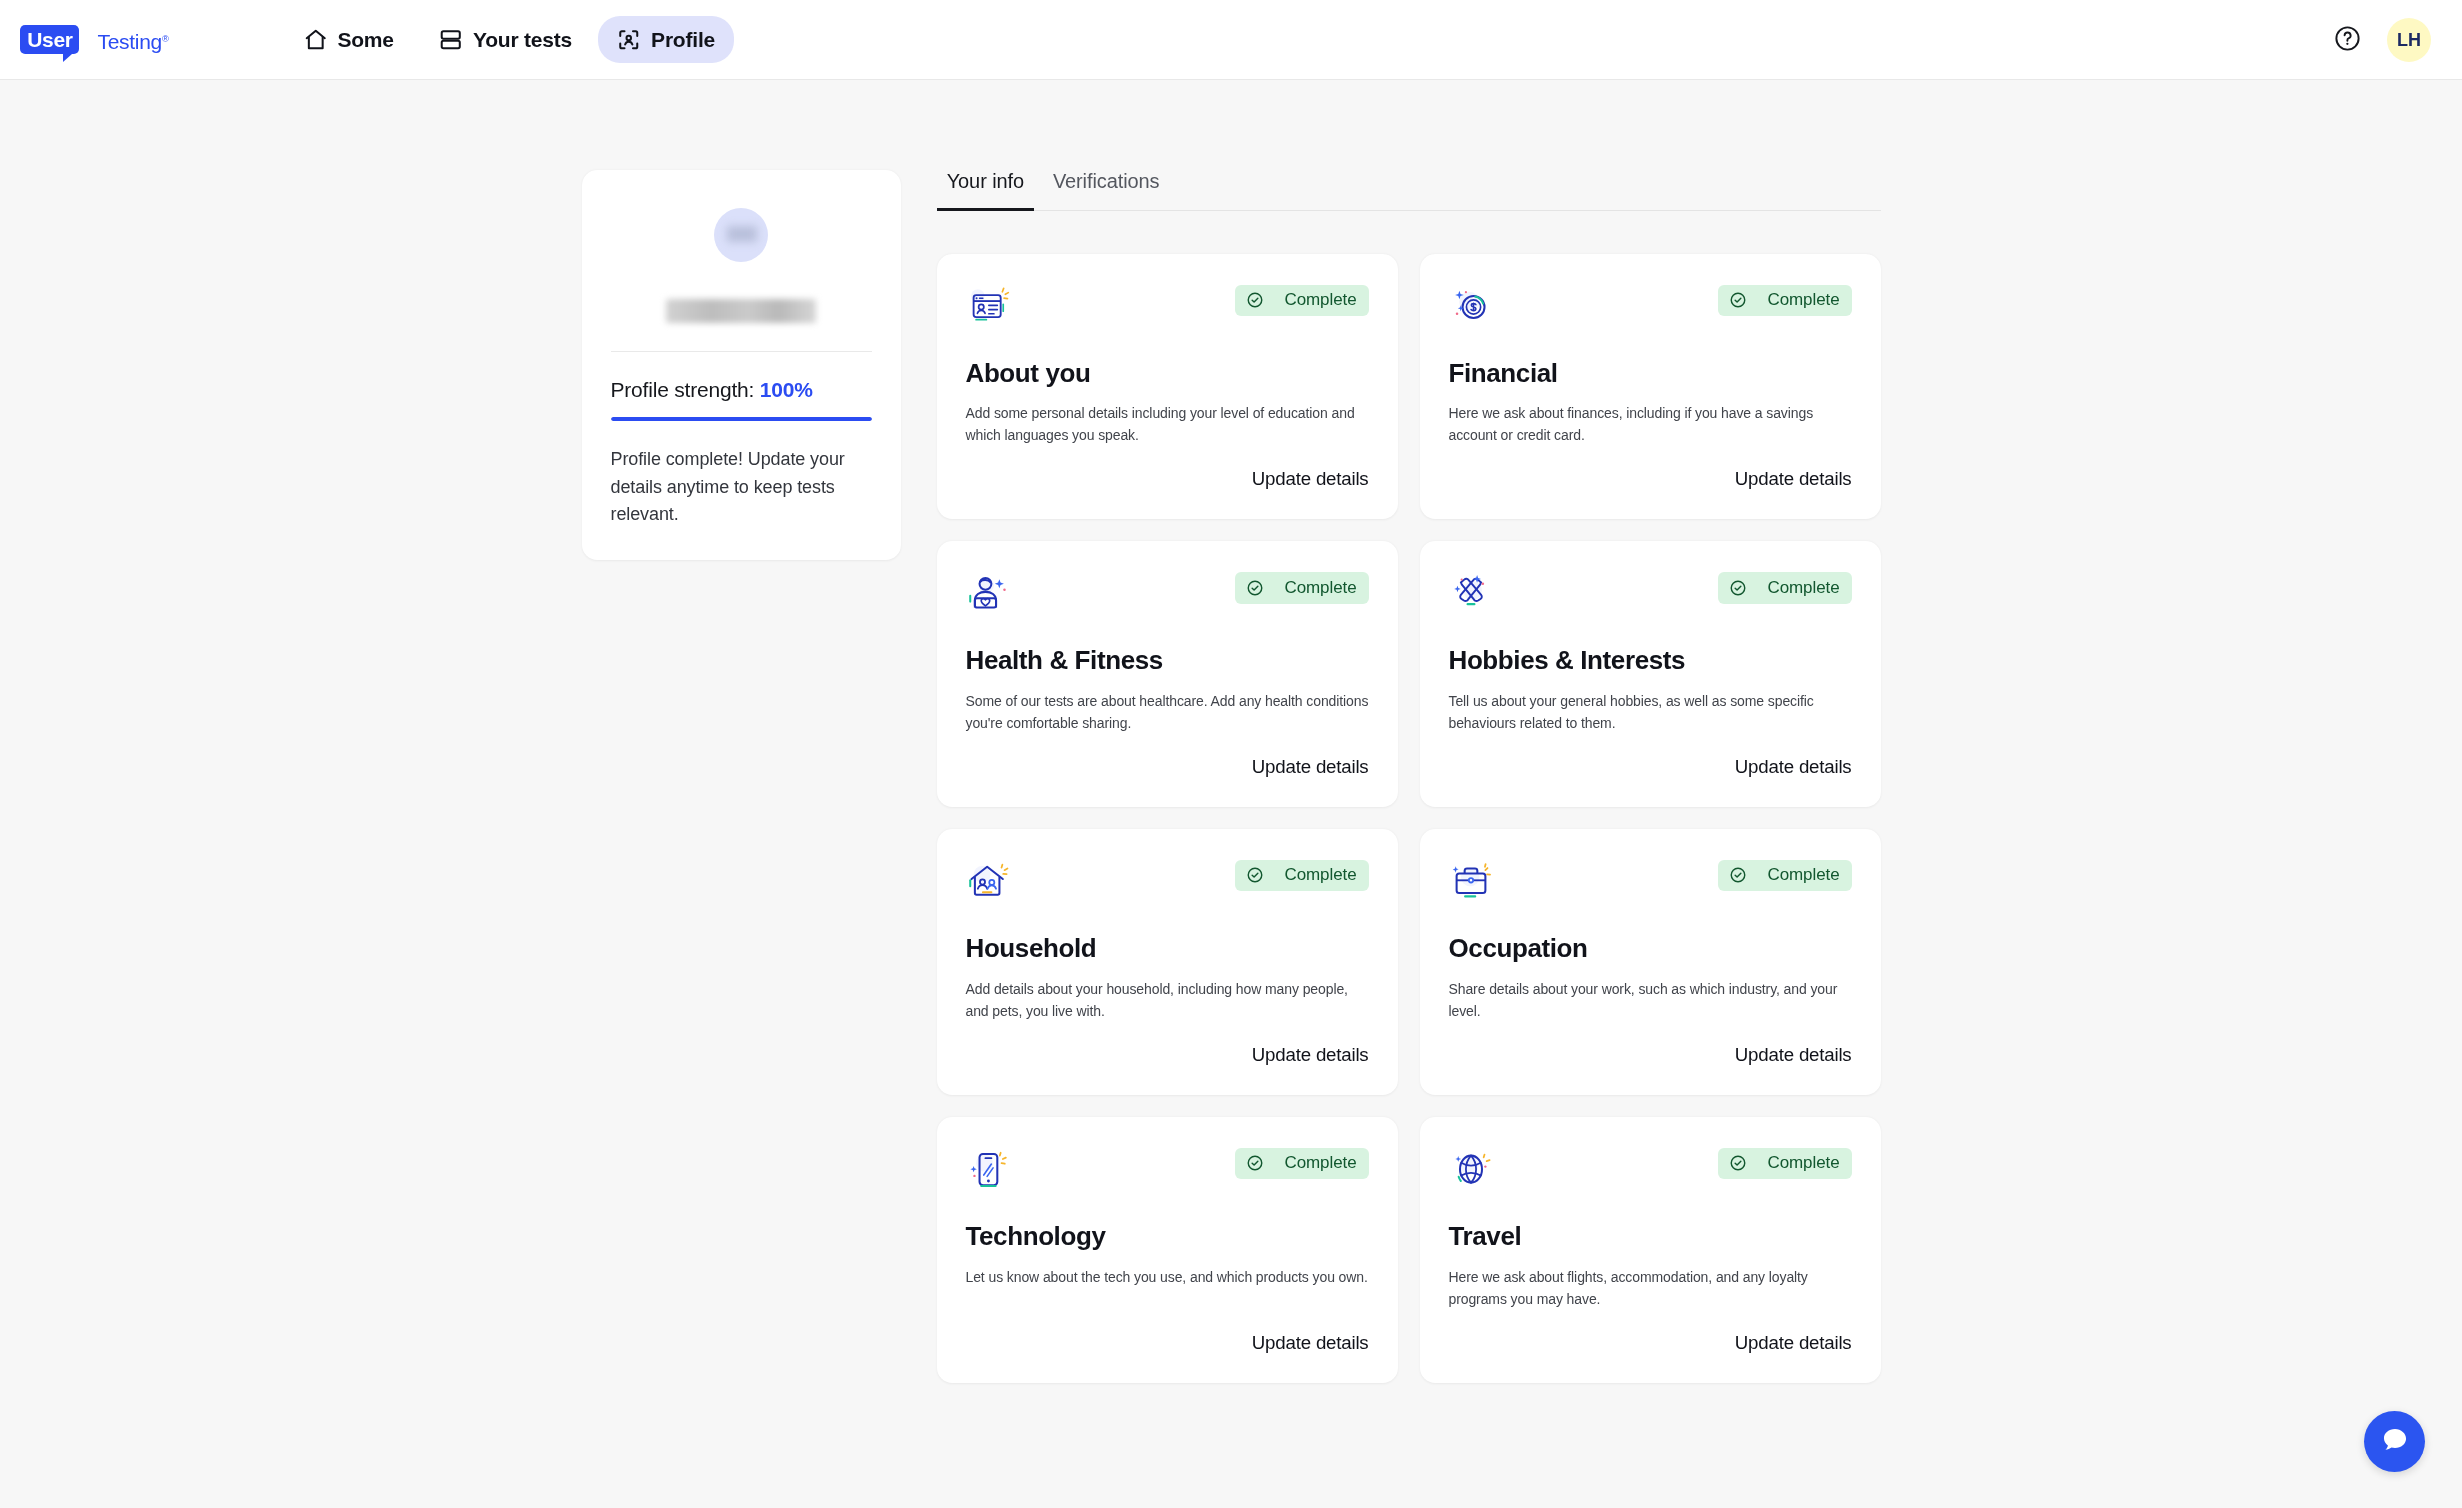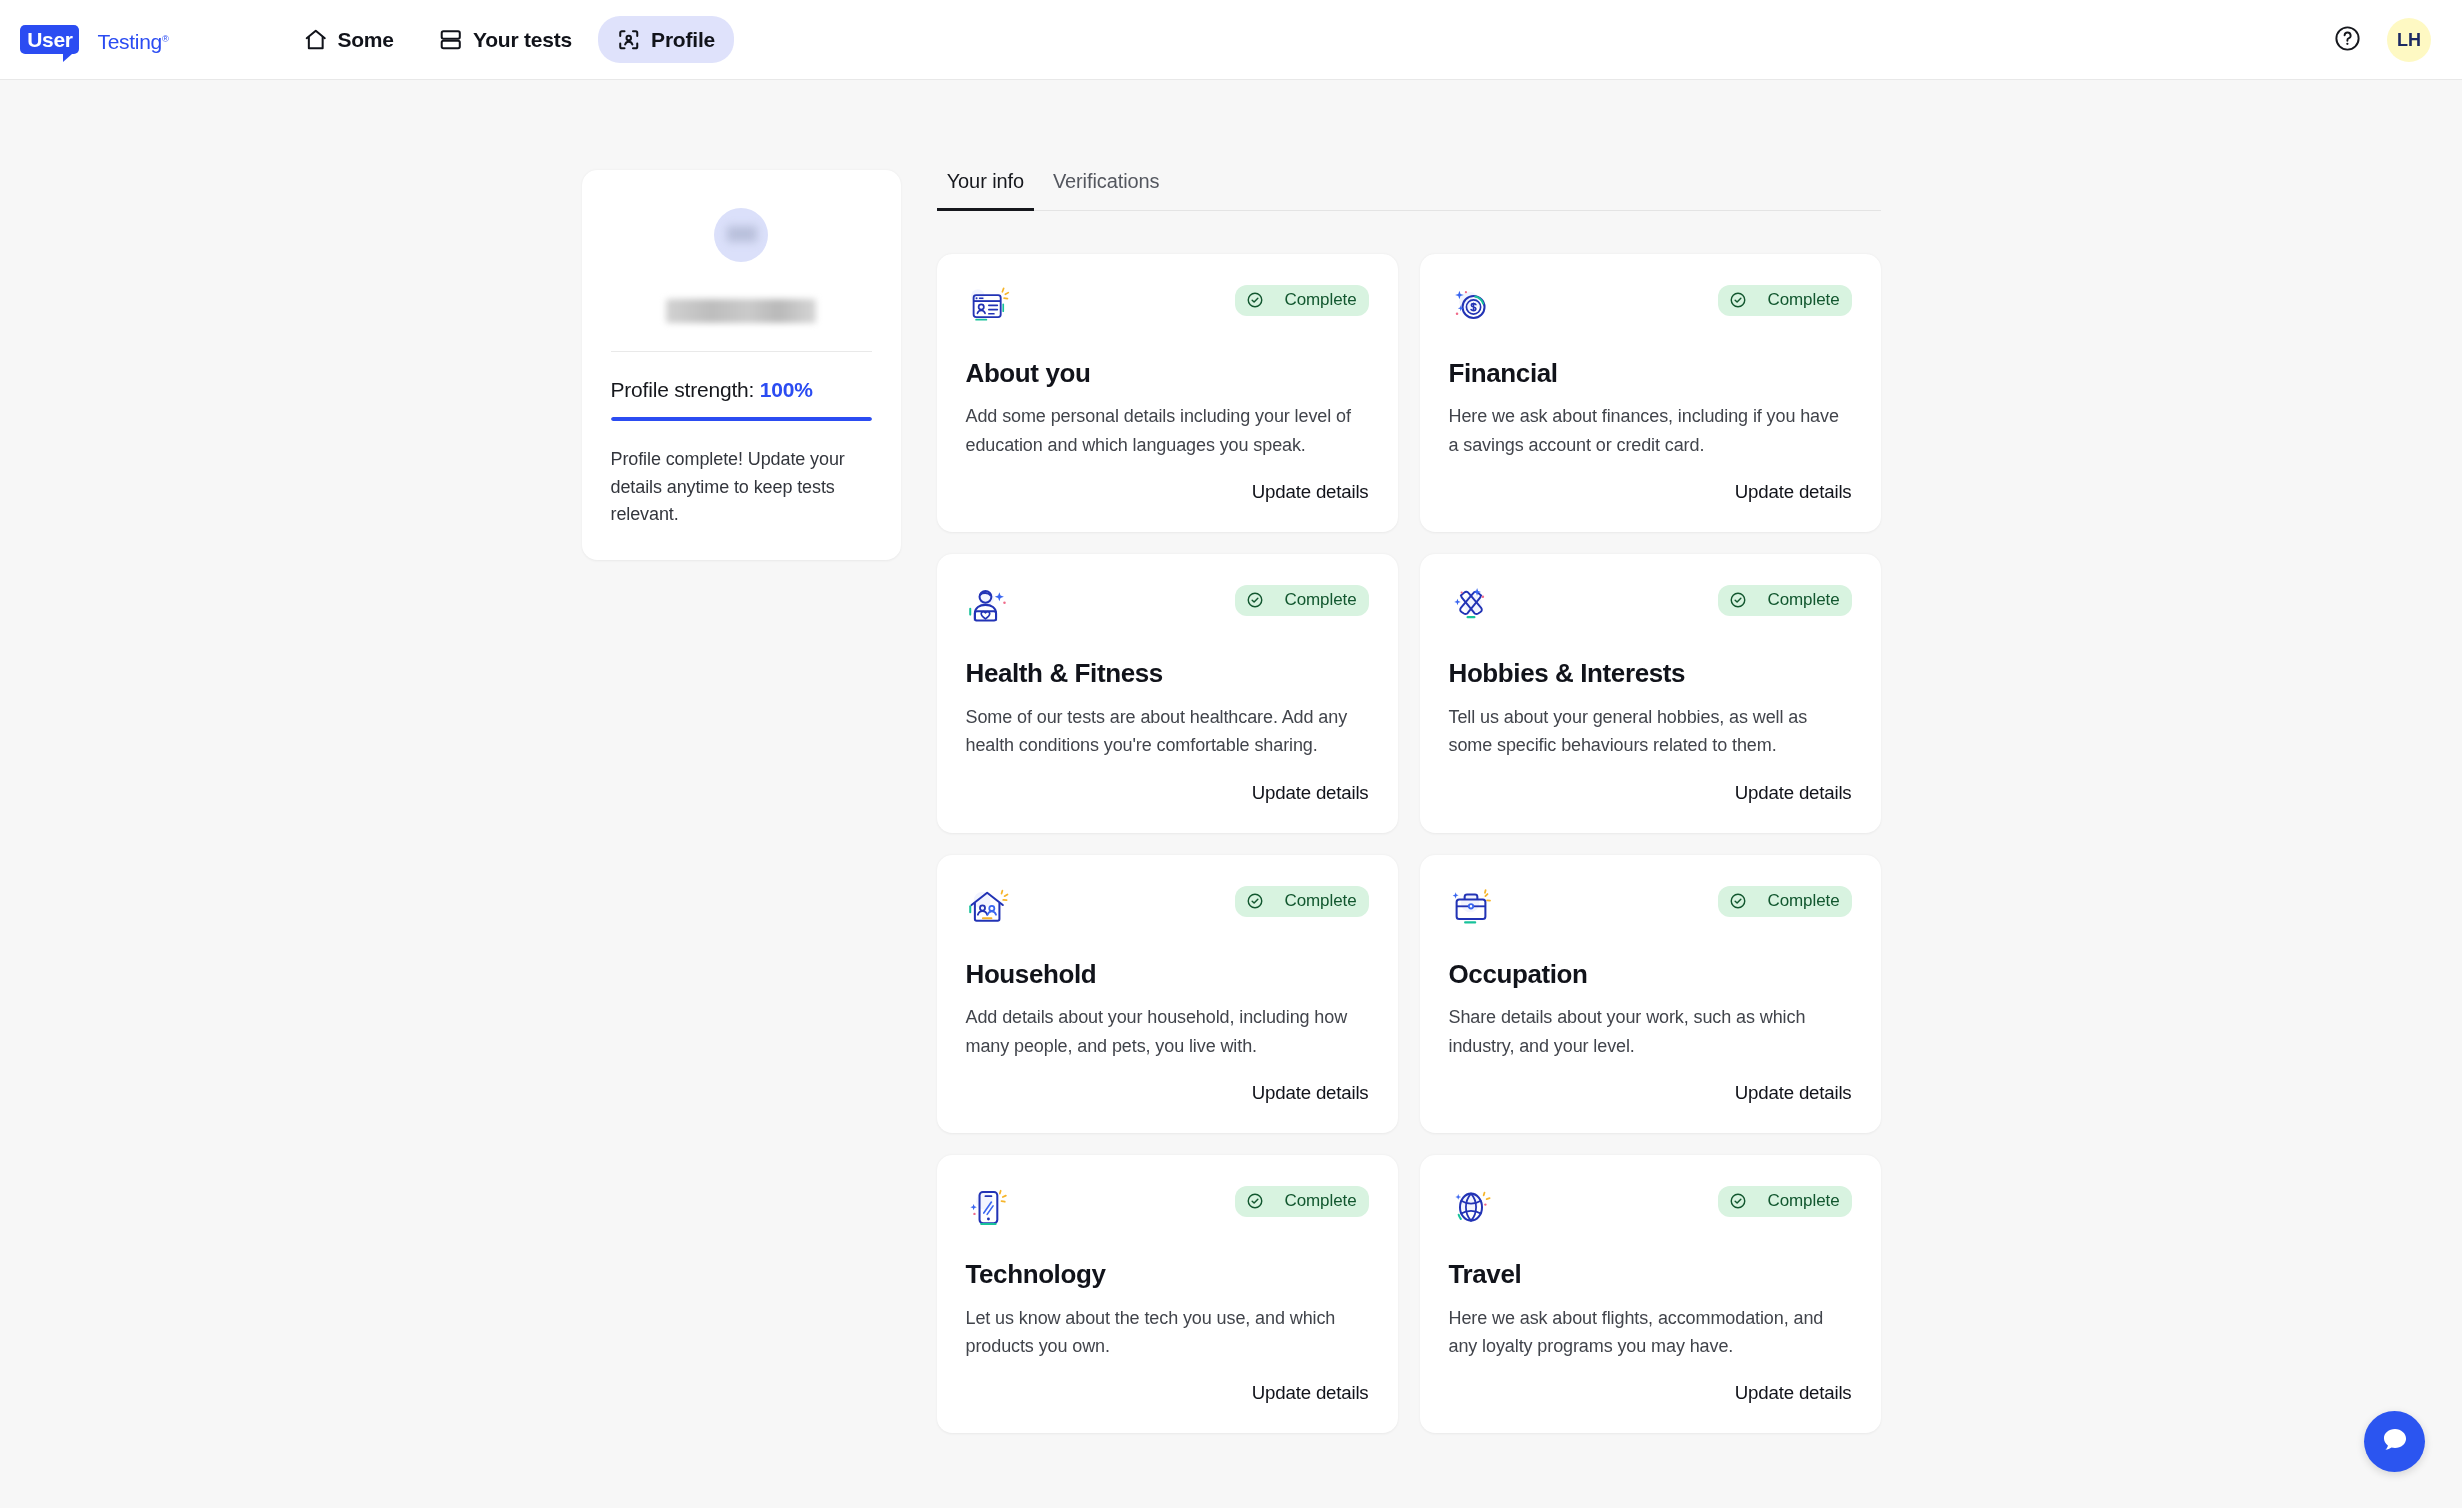--- a/index.html
+++ b/index.html
@@ -178,37 +178,37 @@
     box-shadow: 0 0.9px 2.6px rgba(0,0,0,0.06);
     min-height: 264px;
     display: flex;
     flex-direction: column;
   }
   .card-top { display: flex; justify-content: space-between; align-items: flex-start; }
   .badge {
     display: inline-flex; align-items: center; gap: 21px;
     background: #d8f3e0;
     color: #12572f;
-    border-radius: 12px;
+    border-radius: 6px;
     padding: 5.1px 12px 6px 10.2px;
     font-size: 17px;
     letter-spacing: -0.1px;
     white-space: nowrap;
   }
   .badge svg { display: block; }
   .card-title {
     margin-top: 26px;
     font-size: 26px;
     font-weight: 700;
     color: #11131a;
     letter-spacing: -0.4px;
   }
   .card-desc {
     margin-top: 13.6px;
-    font-size: 18px;
+    font-size: 14px;
     line-height: 1.58;
     color: #41444b;
     letter-spacing: -0.1px;
   }
   .card-action {
     margin-top: auto;
     text-align: right;
     font-size: 18.7px;
     font-weight: 400;
     color: #11131a;

